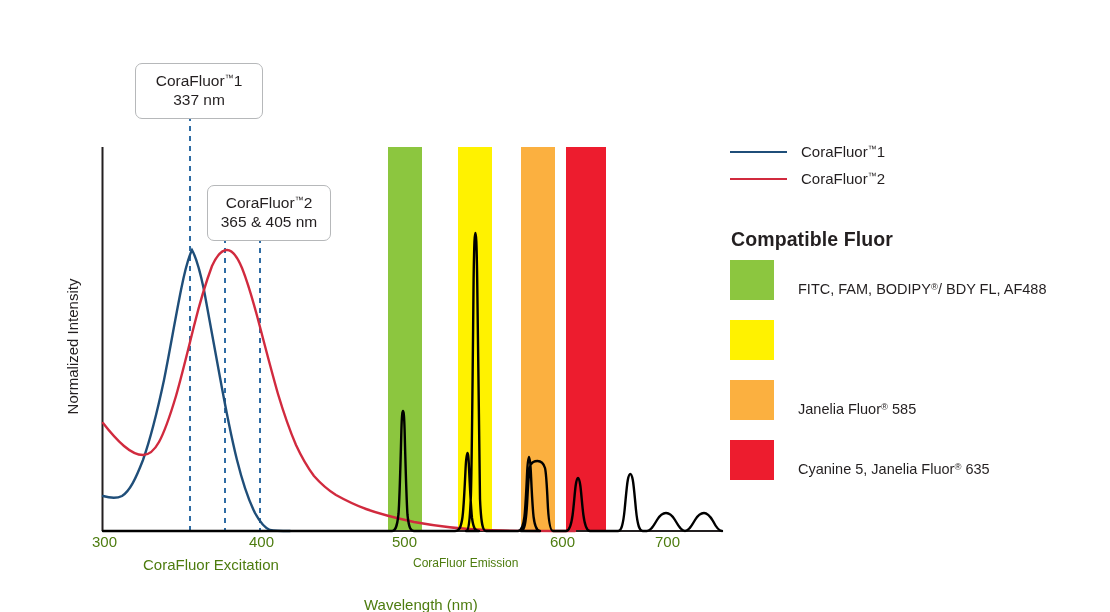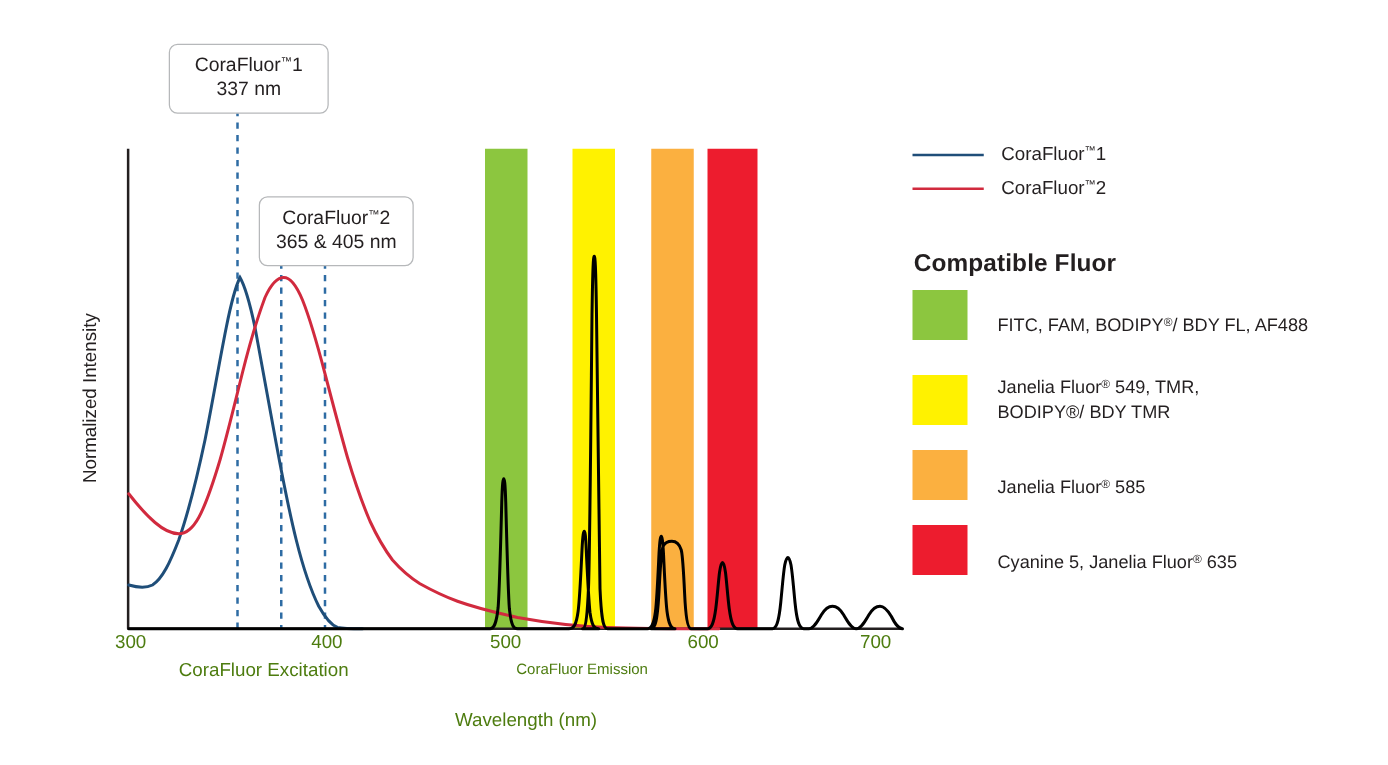--- a/index.html
+++ b/index.html
@@ -4,21 +4,21 @@
 <style>
   * { box-sizing: border-box; }
   html, body {
     margin: 0; padding: 0;
     width: 1110px; height: 612px;
     background: #ffffff;
     font-family: "Liberation Sans", sans-serif;
     color: #231f20;
     overflow: hidden;
   }
-  #root { position: relative; width: 1110px; height: 552px; }
+  #root { position: relative; width: 1110px; height: 552px; margin-top: 28px; }
 
   
   #chart-area { position: absolute; left: 0; top: 0; width: 730px; height: 612px; }
   #plot-svg { position: absolute; left: 0; top: 0; }
 
   .callout {
     position: absolute;
     border: 1px solid #b6b8ba;
     border-radius: 7px;
     background: #ffffff;
@@ -38,21 +38,21 @@
   .axis-text {
     position: absolute;
     font-size: 15px;
     color: #4d7c0f;
     white-space: nowrap;
   }
   #x-tick-300 { left: 92px;  top: 505px; }
   #x-tick-400 { left: 249px; top: 505px; }
   #x-tick-500 { left: 392px; top: 505px; }
   #x-tick-600 { left: 550px; top: 505px; }
-  #x-tick-700 { left: 688px; top: 505px; text-align: center; }
+  #x-tick-700 { left: 655px; top: 505px; text-align: center; }
 
   #sub-exc { left: 143px; top: 528px; font-size: 15px; }
   #sub-emi { left: 413px; top: 528px; font-size: 12px; }
   #x-axis-title { left: 364px; top: 568px; font-size: 15px; }
 
   #y-axis-title {
     position: absolute;
     left: -18px; top: 310px;
     width: 180px;
     transform: rotate(-90deg);
@@ -229,21 +229,20 @@
 
   <div id="dyes-title">Compatible Fluor</div>
 
   <div id="dyes-list">
     <div class="dye-row">
       <span class="dye-swatch" style="background:#8CC63F"></span>
       <span class="dye-label"><span>FITC, FAM, BODIPY</span><sup>®</sup><span>/ BDY FL, AF488</span></span>
     </div>
     <div class="dye-row">
       <span class="dye-swatch" style="background:#FFF200"></span>
-      <span class="dye-label"><span>Janelia Fluor</span><sup>®</sup><span> 549, TMR,</span><br><span>BODIPY®/ BDY TMR</span></span>
     </div>
     <div class="dye-row">
       <span class="dye-swatch" style="background:#FBB040"></span>
       <span class="dye-label"><span>Janelia Fluor</span><sup>®</sup><span> 585</span></span>
     </div>
     <div class="dye-row">
       <span class="dye-swatch" style="background:#ED1C2E"></span>
       <span class="dye-label"><span>Cyanine 5, Janelia Fluor</span><sup>®</sup><span> 635</span></span>
     </div>
   </div>

